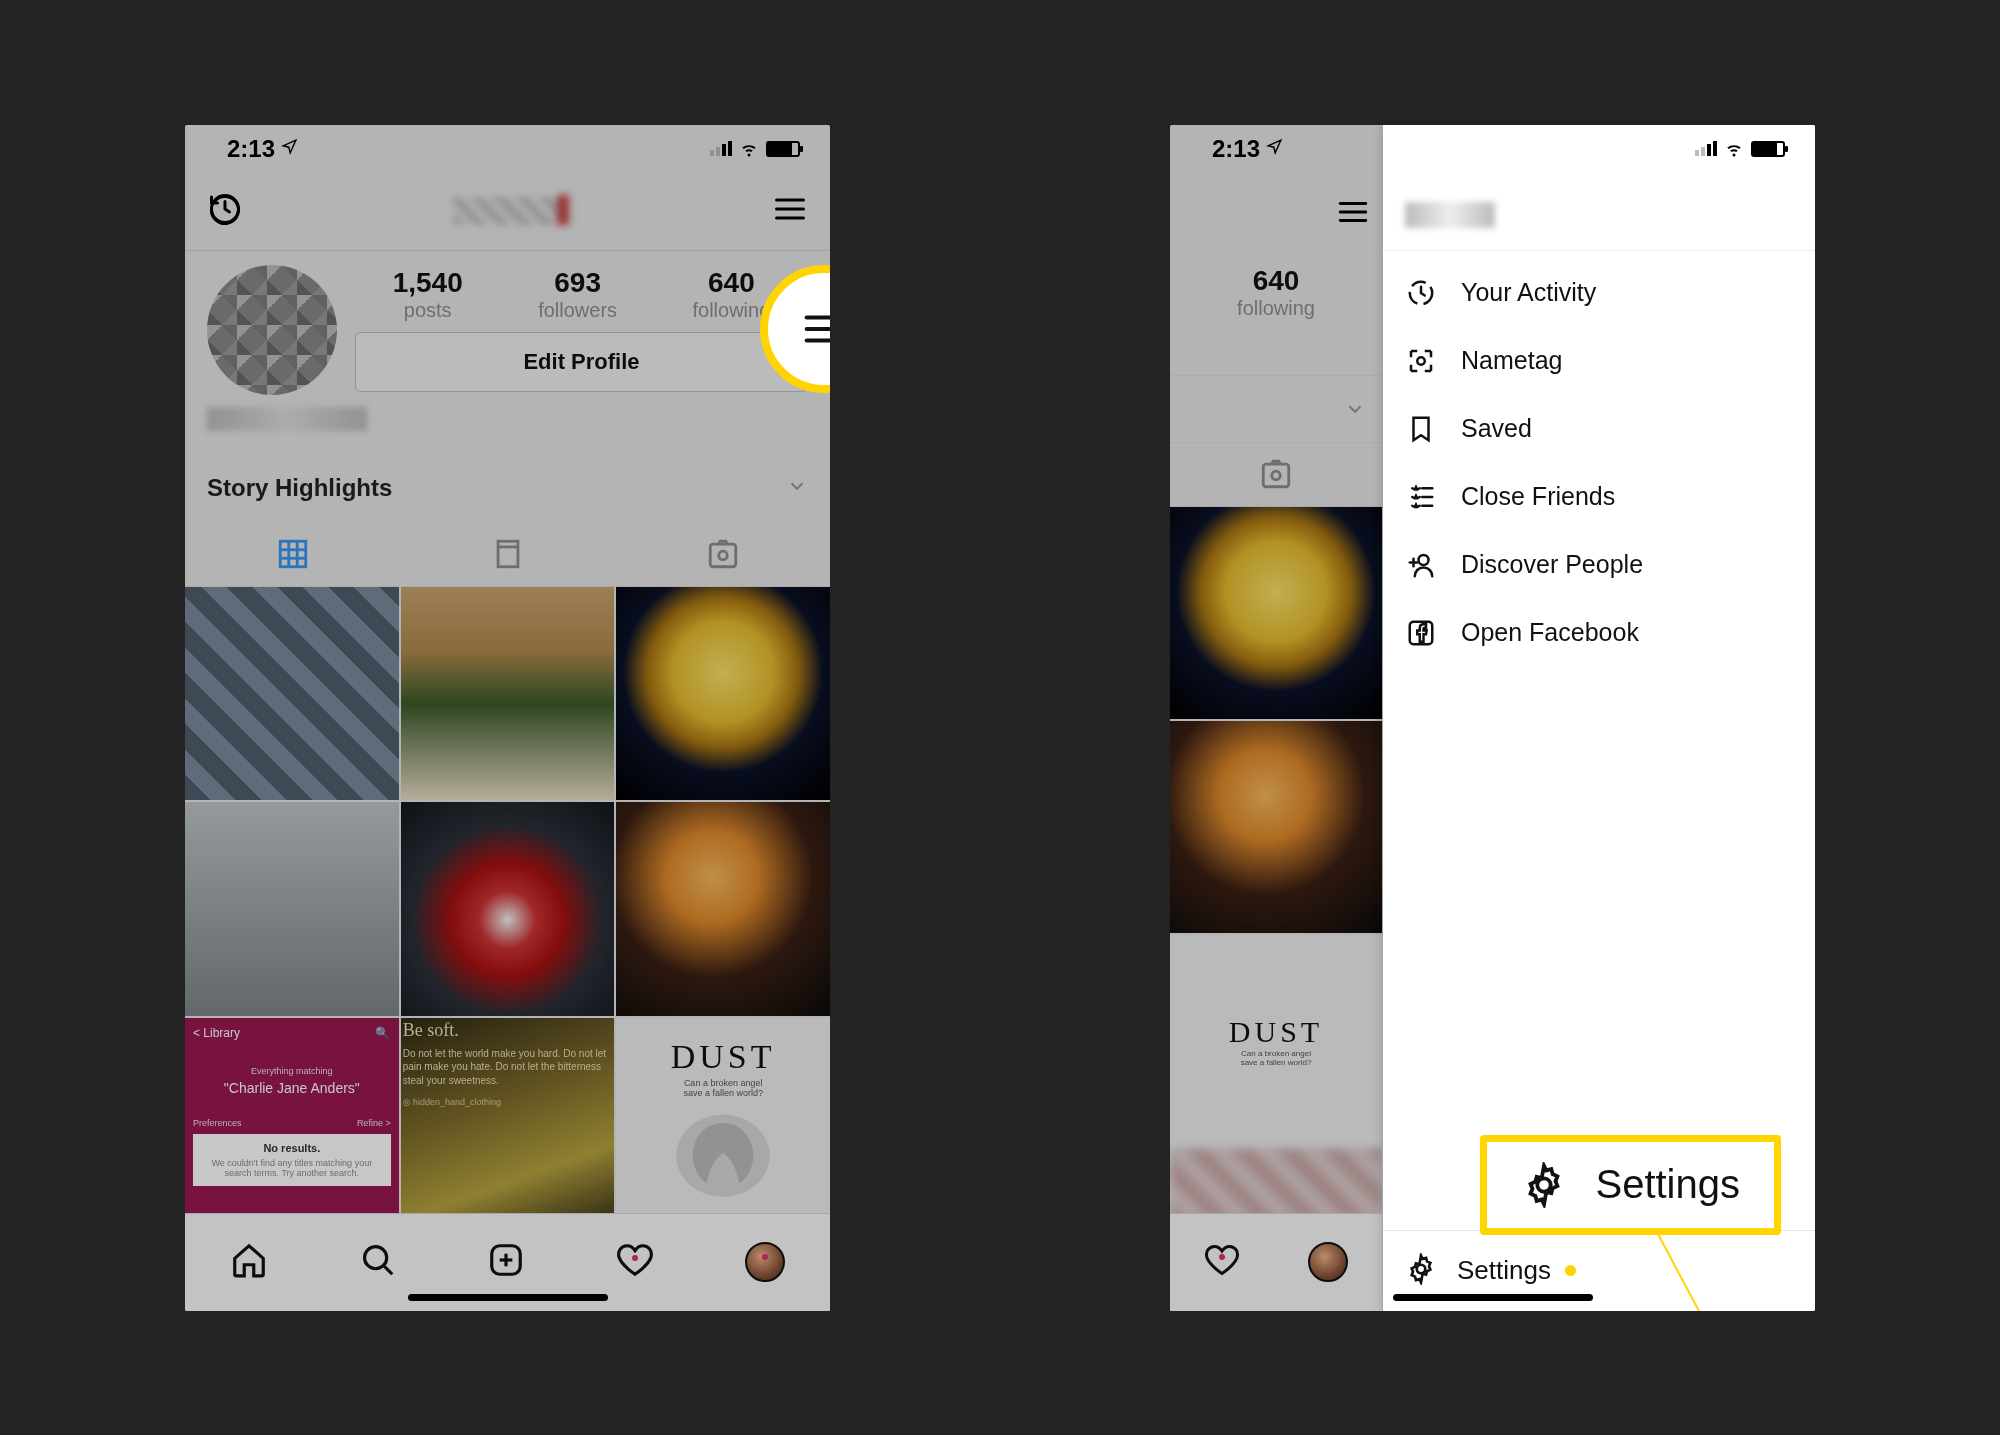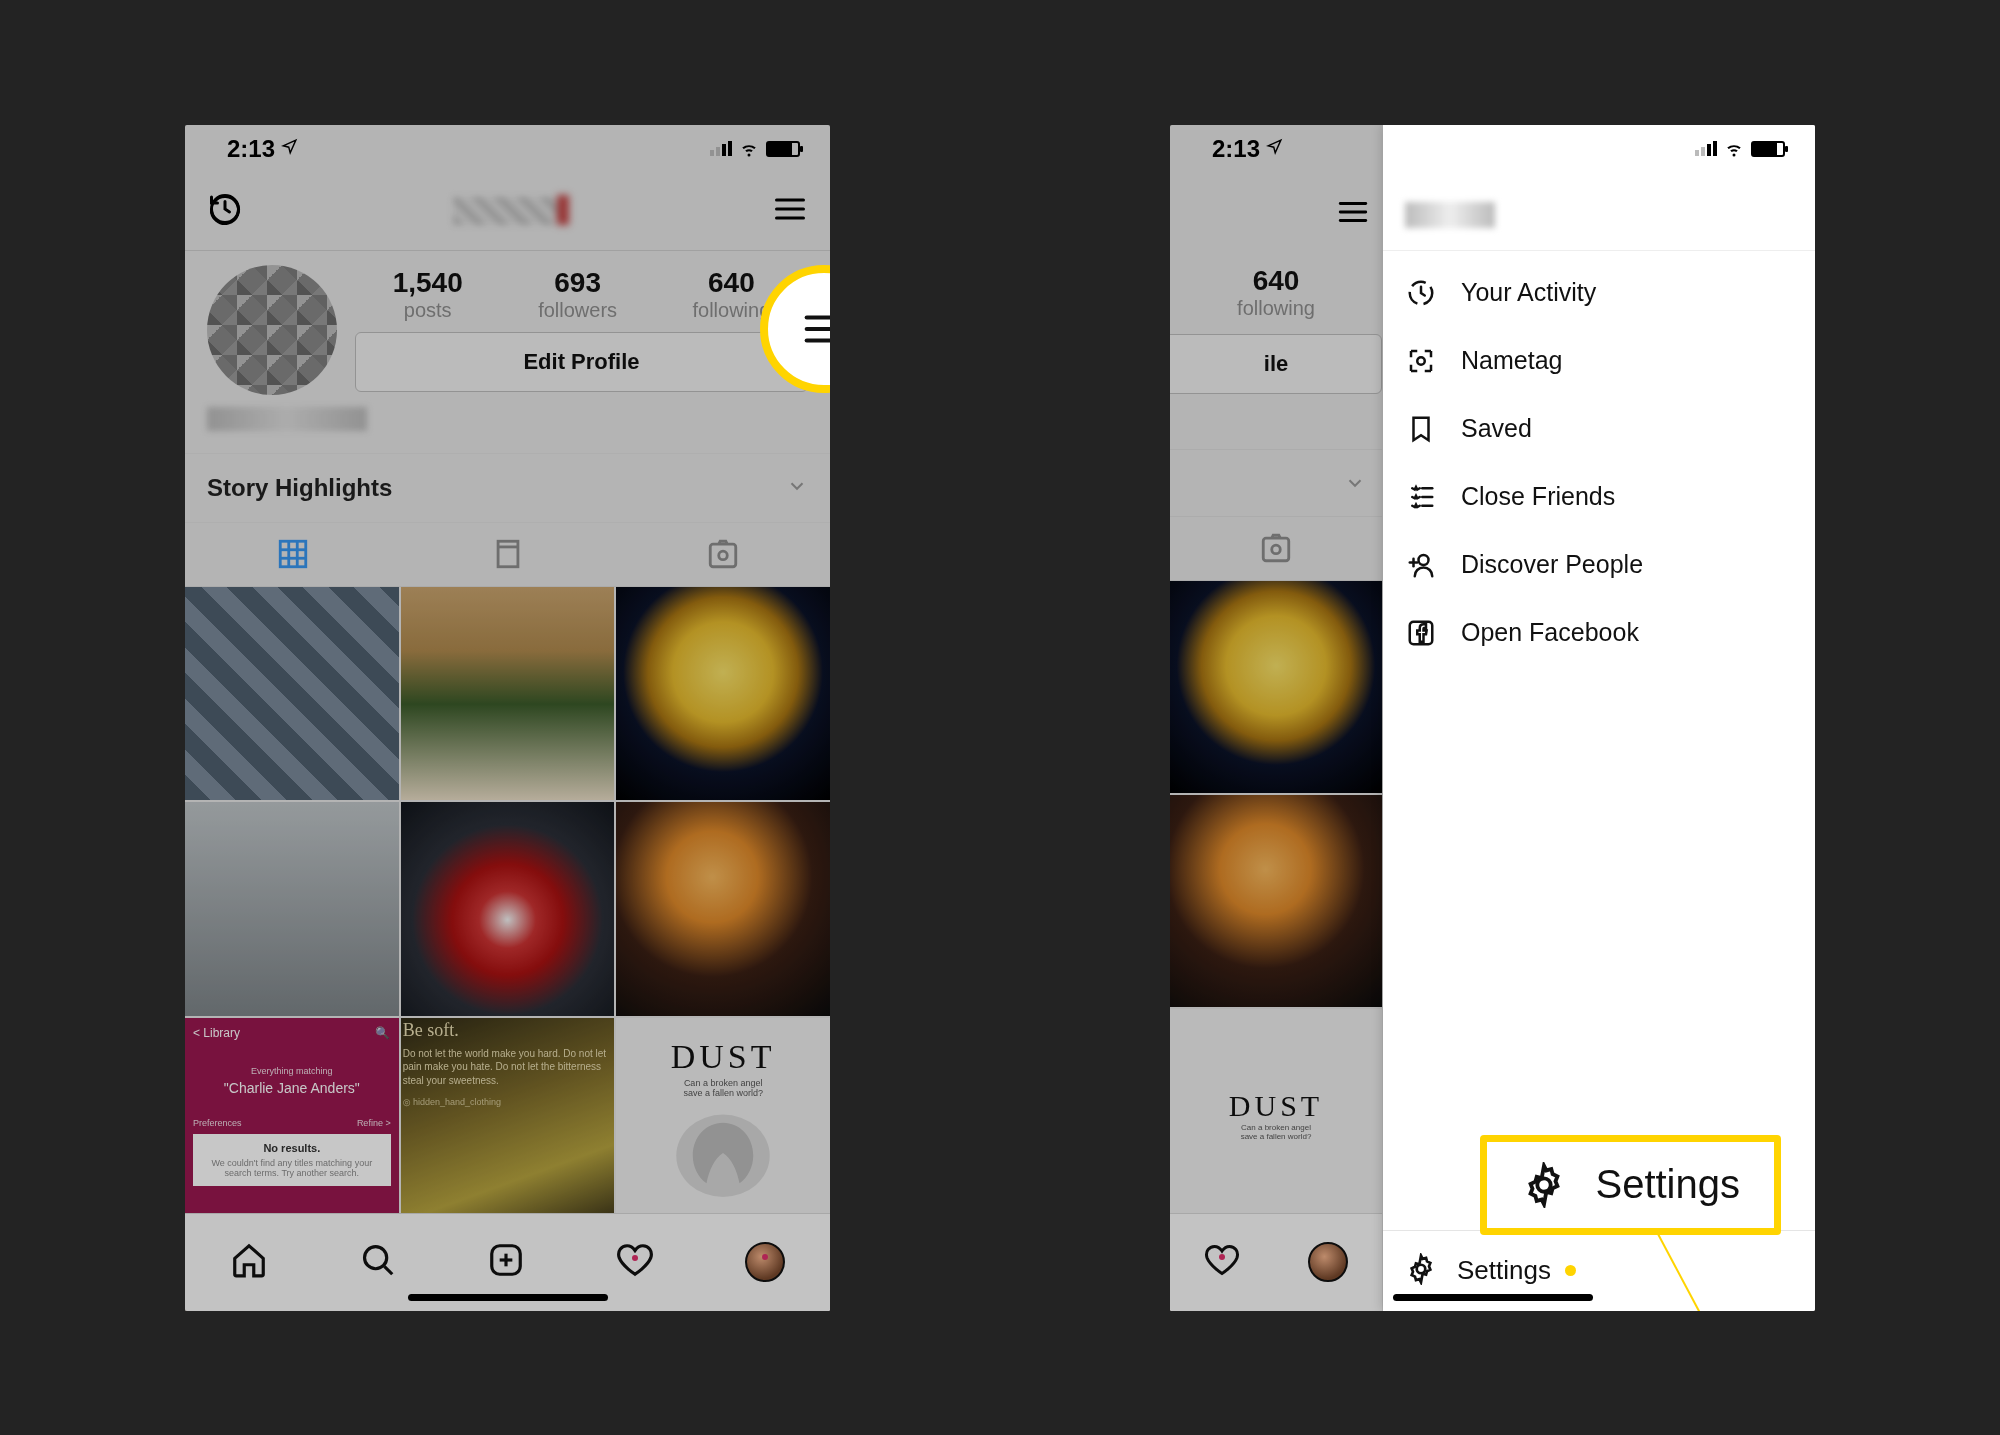--- a/index.html
+++ b/index.html
@@ -410,21 +410,20 @@
           <line x1="3" y1="6" x2="21" y2="6"></line>
           <line x1="3" y1="12" x2="21" y2="12"></line>
           <line x1="3" y1="18" x2="21" y2="18"></line>
         </svg>
     </div>
     <div style="text-align:center;padding-top:14px;">
       <div class="stat">
         <div class="num">640</div>
         <div class="lbl">following</div>
       </div>
-      <div class="edit-btn" style="margin:14px 0 0 -140px;padding-left:140px;">ile</div>
     </div>
     <div style="height:68px;border-top:1px solid #ddd;border-bottom:1px solid #ddd;margin-top:55px;display:flex;align-items:center;justify-content:flex-end;padding-right:16px;">
       <svg width="22" height="22" viewBox="0 0 24 24" fill="none" stroke="#999" stroke-width="2.2">
           <polyline points="6 9 12 15 18 9"></polyline>
         </svg>
     </div>
     <div style="height:64px;border-bottom:1px solid #dcdcdc;display:flex;align-items:center;justify-content:center;">
       <svg width="34" height="34" viewBox="0 0 24 24" fill="none" stroke="#8e8e8e" stroke-width="2">
           <rect x="3" y="5" width="18" height="16" rx="2"></rect>
           <circle cx="12" cy="13" r="3"></circle>

